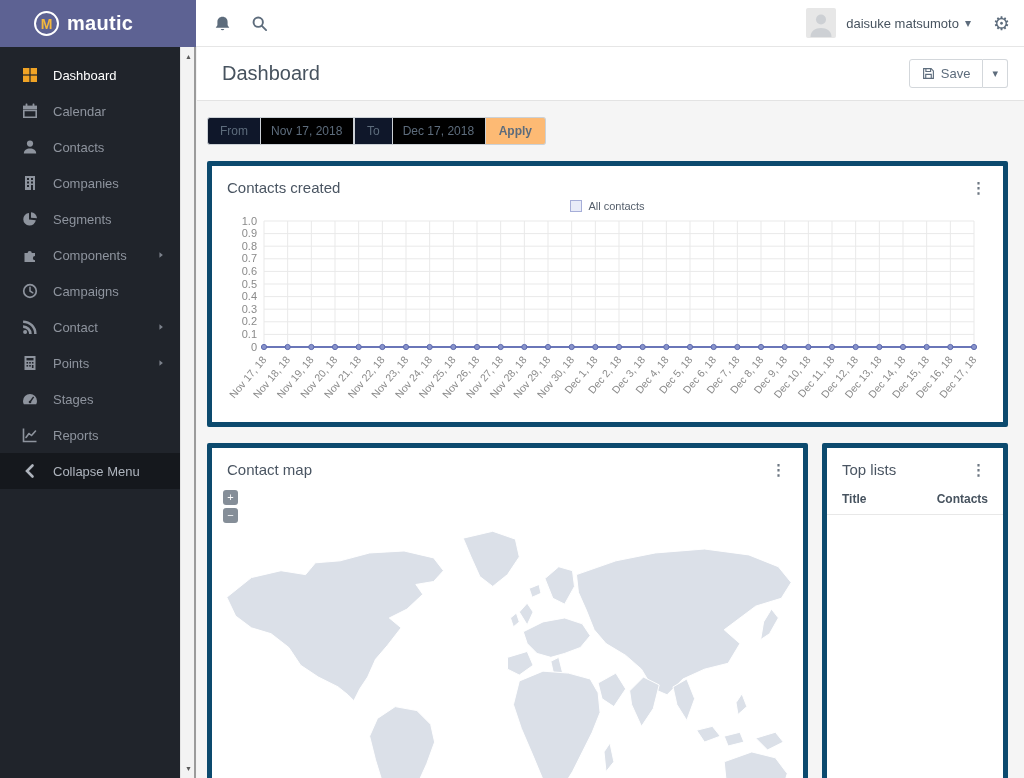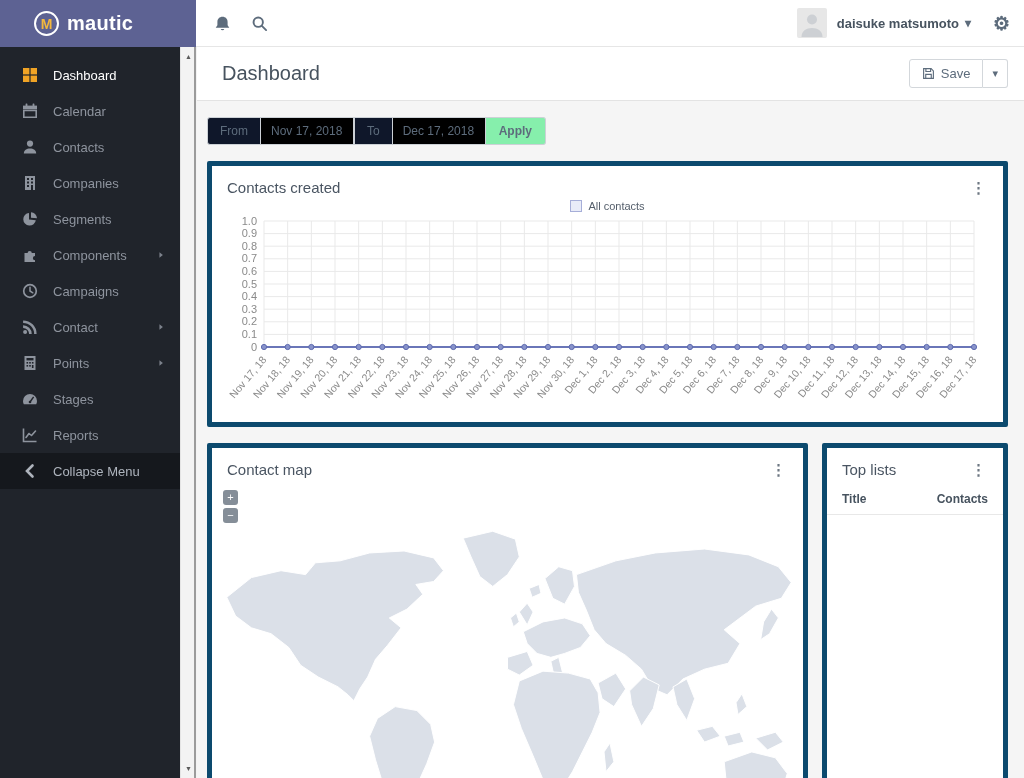--- a/index.html
+++ b/index.html
@@ -8,21 +8,21 @@
 
   
   .logo-block { position:absolute; left:0; top:0; width:196px; height:47px;
     background:#5d6293; display:flex; align-items:center; padding-left:34px; }
   .logo-circle { width:25px; height:25px; border:2px solid #fff; border-radius:50%;
     display:flex; align-items:center; justify-content:center; margin-right:8px; }
   .logo-m { color:#f3b83d; font-weight:bold; font-size:14px; line-height:1; }
   .logo-text { color:#fff; font-size:20px; font-weight:bold; letter-spacing:.3px; }
 
   .topbar { position:absolute; left:196px; top:0; width:828px; height:47px; background:#fff;
-    border-bottom:1px solid #e6e6e6; display:flex; align-items:center; padding:0 14px 0 18px;font-weight:bold; }
+    border-bottom:1px solid #e6e6e6; display:flex; align-items:center; padding:0 14px 0 18px; }
   .tb-icon { width:17px; height:17px; color:#5d6c7c; margin-right:20px; cursor:pointer; }
   .tb-icon svg { width:100%; height:100%; display:block; }
   .tb-right { margin-left:auto; display:flex; align-items:center; }
   .avatar { width:30px; height:30px; border-radius:2px; overflow:hidden; margin-right:10px; }
   .user-name { font-size:13px; color:#47535f; margin-right:6px; cursor:pointer; }
   .caret { font-size:12px; color:#5d6c7c; margin-right:22px; cursor:pointer; }
   .gear { font-size:19px; color:#5d6c7c; cursor:pointer; line-height:1; }
 
   
   .sidebar { position:absolute; left:0; top:47px; width:180px; height:731px;
@@ -59,21 +59,21 @@
   .save-caret { padding:6px 9px; border-left:none; border-radius:0 3px 3px 0; font-size:11px; }
 
   .page-body { padding:16px 16px 0 10px; }
 
   .filter-group { display:inline-flex; }
   .fg-addon { background:#0f172a; border:1px solid #ccd1d6; padding:6px 12px; font-size:12px;
     color:#5d6c7c; }
   .fg-addon.first { border-radius:3px 0 0 3px; }
   .fg-input { border:1px solid #ccd1d6; border-left:none; background:#000000; width:93px;
     padding:6px 10px; font-size:12px; color:#5d6c7c; font-family:inherit; }
-  .fg-btn { border:1px solid #ccd1d6; border-left:none; background:#86efac; padding:6px 13px;
+  .fg-btn { border:1px solid #ccd1d6; border-left:none; background:#fdba74; padding:6px 13px;
     font-size:12px; color:#5d6c7c; border-radius:0 3px 3px 0; cursor:pointer; font-family:inherit; font-weight:bold; }
 
   .panel { background:#fff; border:5px solid #0c4a6e; border-radius:2px; }
   .panel-head { display:flex; align-items:center; padding:13px 15px 8px 15px; }
   .panel-title { font-size:15px; color:#4a5562; }
   .kebab { margin-left:auto; color:#6d7782; font-size:15px; font-weight:bold; cursor:pointer;
     line-height:1; padding:0 2px; }
 
   .chart-panel { margin-top:16px; height:266px; overflow:hidden; }
   .legend { text-align:center; font-size:11px; color:#545e6b; margin:-4px 0 2px 0; }

